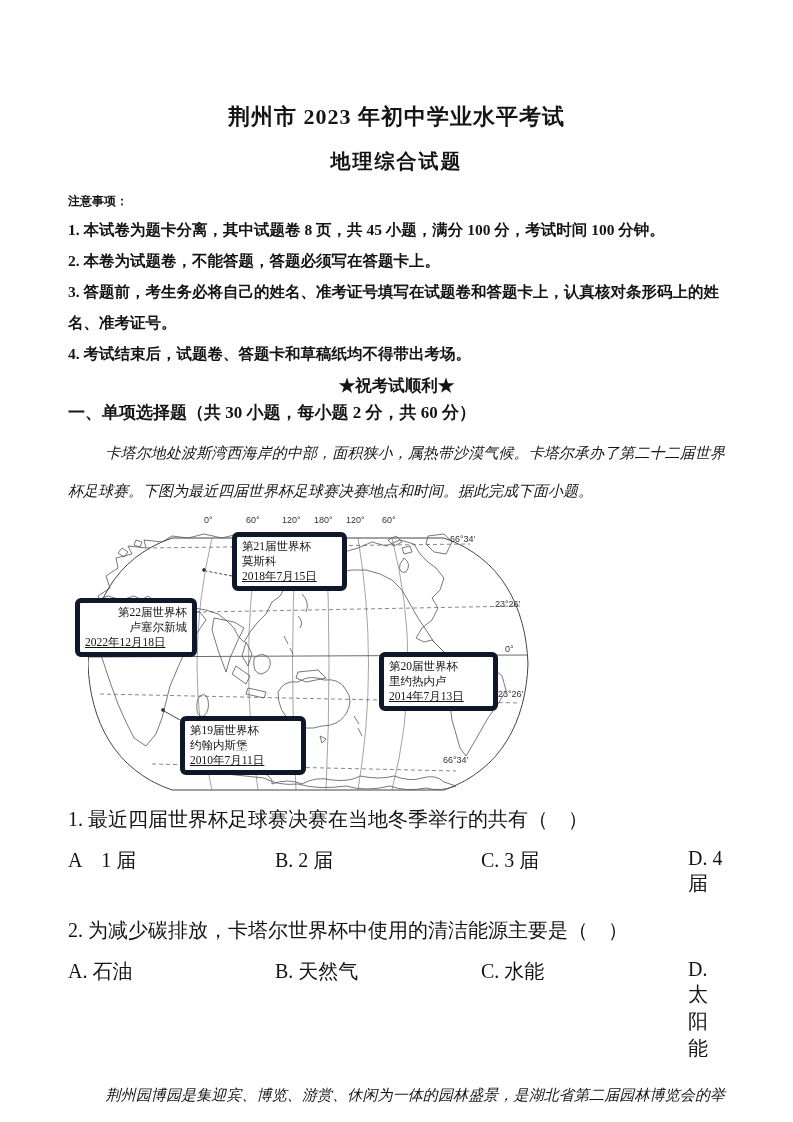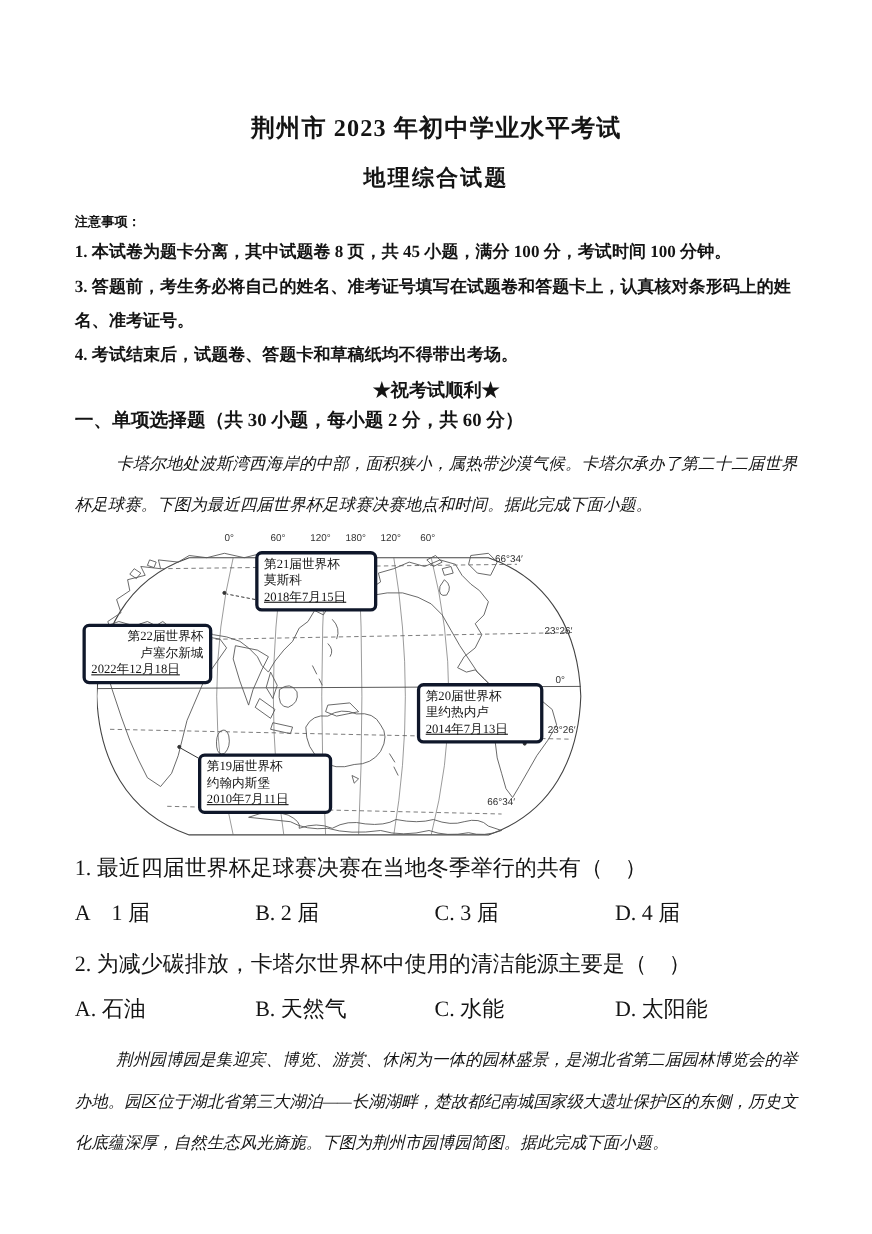--- a/index.html
+++ b/index.html
@@ -26,50 +26,51 @@
   .intro{font-size:15px;font-style:italic;line-height:38px;text-indent:2.5em;text-align:justify;margin:0;}
 
   
   .map-wrap{position:relative;height:288px;margin-top:8px;}
   .map-svg{position:absolute;left:20px;top:6px;}
   .lon-label,.lat-label{
     position:absolute;font-size:9px;color:#333;white-space:nowrap;
     font-family:"Liberation Sans","DejaVu Sans",sans-serif;
   }
   .callout{
-    position:absolute;background:#fff;border:3px solid #0f172a;border-radius:6px;
+    position:absolute;background:#fff;border:5px solid #0f172a;border-radius:6px;
     font-size:11.5px;line-height:15px;padding:2px 5px;white-space:nowrap;z-index:3;
   }
   .callout .co-date{text-decoration:underline;}
   .callout.right-align .co-line{text-align:right;}
 
   
   .question{font-size:20px;margin:0 0 14px 0;}
   .q-text{margin:0 0 14px 0;}
-  .options{display:flex;margin:2px 0 6px 0;}
+  .options{display:flex;margin:2px 0 6px 0;gap:43px;}
   .options span{display:inline-block;}
   .opt-a{width:164px;}
   .opt-b{width:163px;}
   .opt-c{width:164px;}
   .opt-d{flex:1;}
   .q2{margin-top:20px;}
   .intro2{margin-top:12px;}
 </style>
 </head>
 <body>
 
 <div class="page">
   <div class="content">
 
     <h1 class="title">荆州市 2023 年初中学业水平考试</h1>
     <h2 class="subtitle">地理综合试题</h2>
 
     <div class="notice-head">注意事项：</div>
     <div class="notices">
       <p>1. 本试卷为题卡分离，其中试题卷 8 页，共 45 小题，满分 100 分，考试时间 100 分钟。</p>
+      <p>2. 本卷为试题卷，不能答题，答题必须写在答题卡上。</p>
       <p>3. 答题前，考生务必将自己的姓名、准考证号填写在试题卷和答题卡上，认真核对条形码上的姓名、准考证号。</p>
       <p>4. 考试结束后，试题卷、答题卡和草稿纸均不得带出考场。</p>
     </div>
 
     <div class="blessing">★祝考试顺利★</div>
 
     <div class="section-head">一、单项选择题（共 30 小题，每小题 2 分，共 60 分）</div>
 
     <p class="intro">卡塔尔地处波斯湾西海岸的中部，面积狭小，属热带沙漠气候。卡塔尔承办了第二十二届世界杯足球赛。下图为最近四届世界杯足球赛决赛地点和时间。据此完成下面小题。</p>
 

